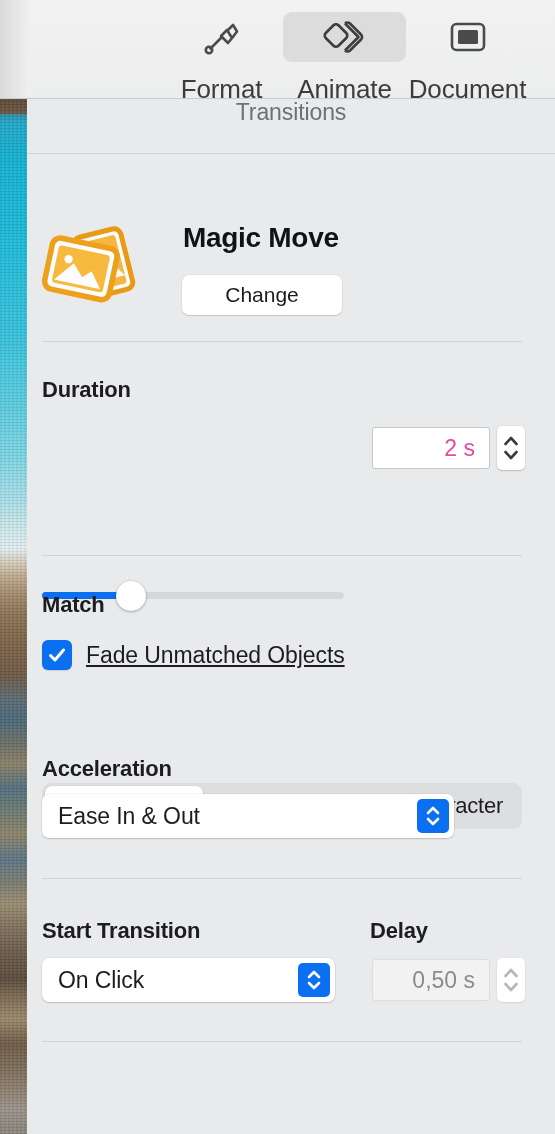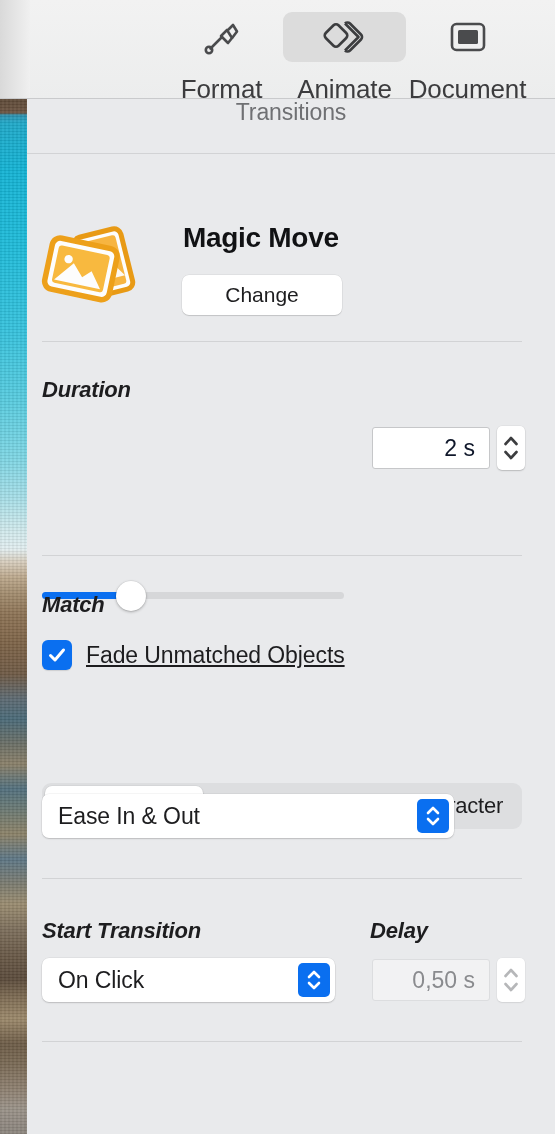--- a/index.html
+++ b/index.html
@@ -203,21 +203,20 @@
     border-bottom: 8px solid transparent;
   }
 
   
   .sec-label {
     position: absolute;
     font-size: 22px;
     font-weight: bold;
     color: #1d1d1f;
     letter-spacing: -0.2px;
-    font-style: italic;
   }
 
   
   .slider {
     position: absolute;
     left: 15px; top: 430px;
     width: 302px; height: 22px;
   }
   .slider-track {
     position: absolute;
@@ -247,21 +246,21 @@
     position: absolute;
     height: 42px;
     background: #ffffff;
     border: 1px solid #c6c7c9;
     border-radius: 3px;
     display: flex;
     align-items: center;
     justify-content: flex-end;
     padding-right: 14px;
     font-size: 23px;
-    color: #0f172a;
+    color: #ec4899;
   }
   .numfield.disabled {
     background: #f2f2f3;
     border-color: #dcdddf;
     color: #8a8b8e;
   }
   .stepper {
     position: absolute;
     width: 28px; height: 44px;
     background: #ffffff;
@@ -498,20 +497,21 @@
 
     <div class="segmented">
       <div class="seg selected">By Object</div>
       <div class="seg">By Word</div>
       <div class="seg-sep"></div>
       <div class="seg">By Character</div>
     </div>
 
     <div class="divider" style="top:723px"></div>
 
+    <div class="sec-label" style="left:15px; top:601px">Acceleration</div>
 
     <div class="popup" style="left:15px; top:639px; width:412px">
       <span class="popup-value">Ease In &amp; Out</span>
       <span class="popup-chev">
         <svg width="18" height="26" viewBox="0 0 18 26" fill="none" stroke="#ffffff" stroke-width="2.6" stroke-linecap="round" stroke-linejoin="round">
           <path d="M4 10 L9 5 L14 10"></path>
           <path d="M4 16 L9 21 L14 16"></path>
         </svg>
       </span>
     </div>

